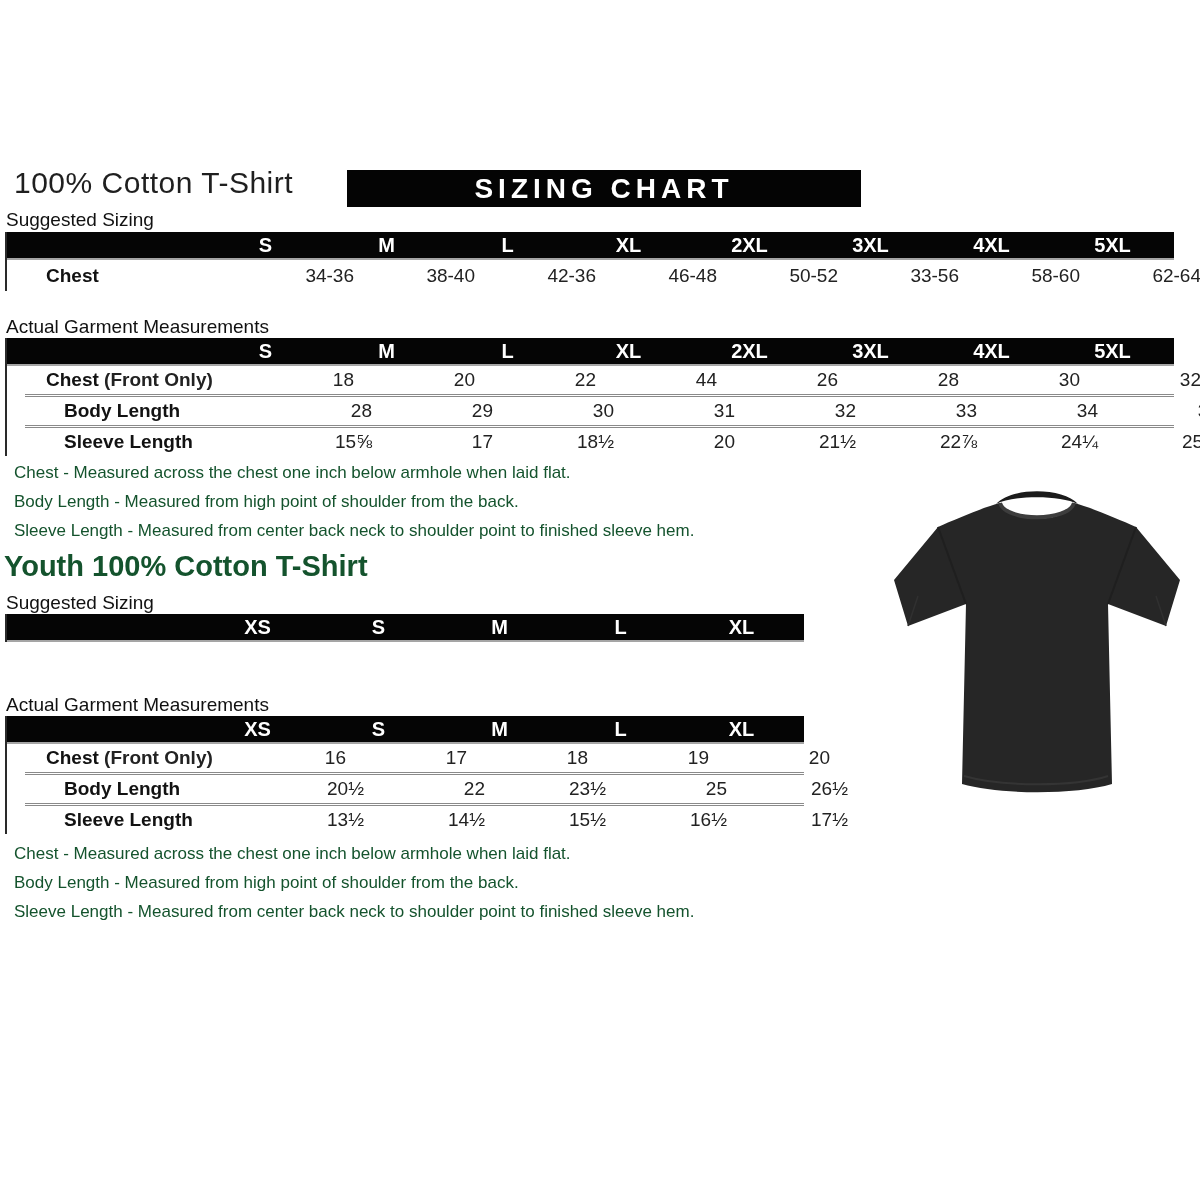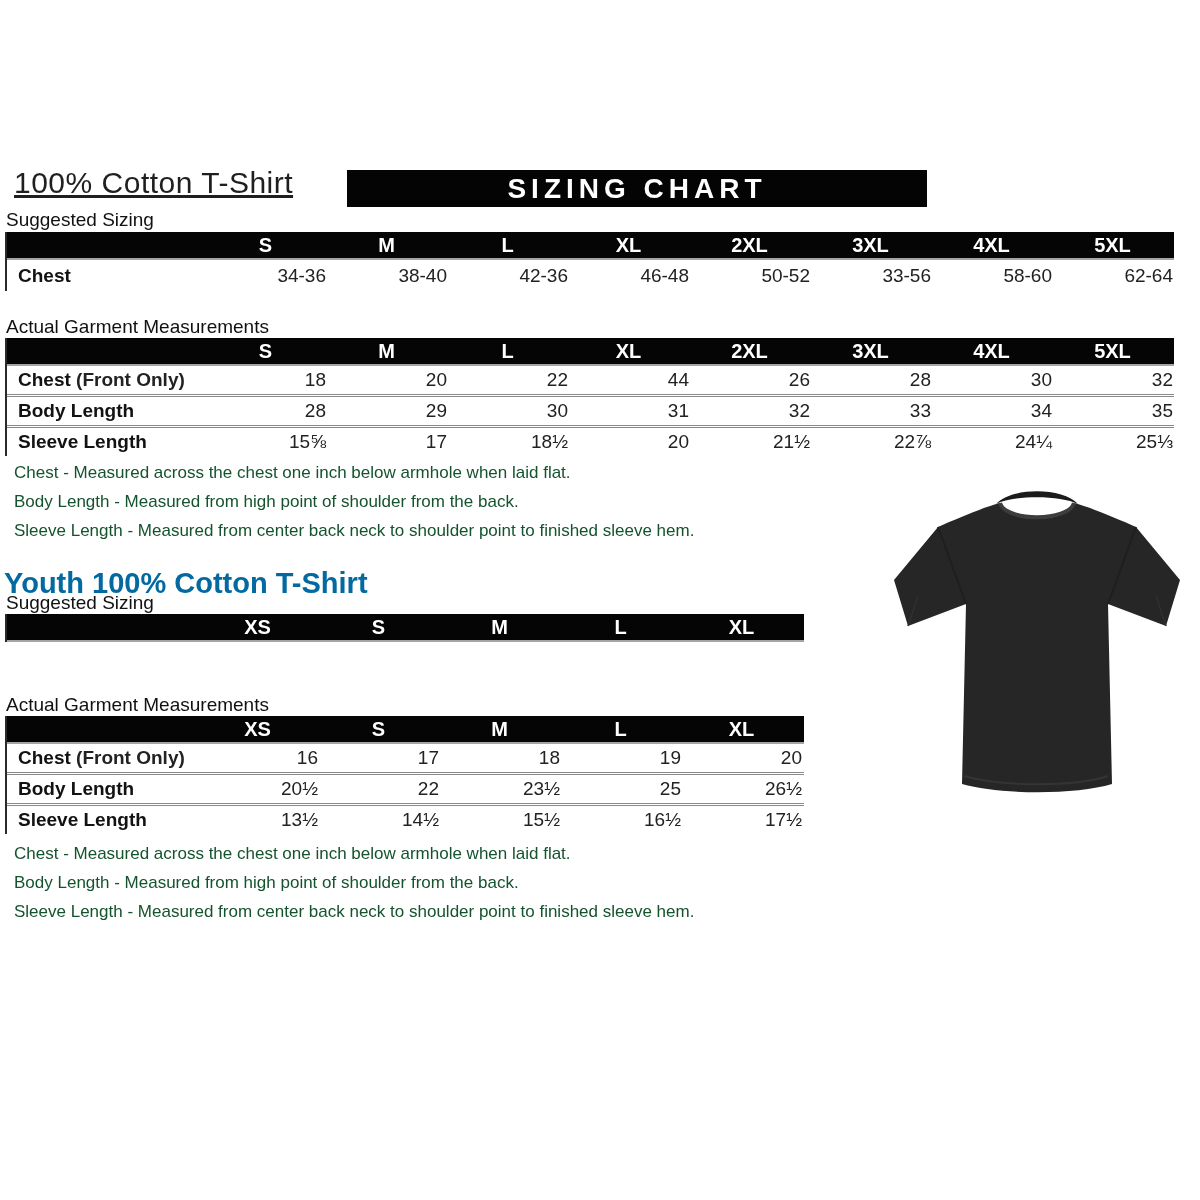--- a/index.html
+++ b/index.html
@@ -2,54 +2,54 @@
 <html><head>
 <meta charset="utf-8">
 <style>
   html,body{margin:0;padding:0;background:#ffffff;}
   #canvas{
     position:relative;width:1200px;height:1200px;background:#ffffff;
     font-family:"Liberation Sans","DejaVu Sans",sans-serif;color:#1a1a1a;overflow:hidden;
   }
   .abs{position:absolute;}
   .main-title{font-size:30px;font-weight:400;color:#1f1f1f;letter-spacing:0.5px;}
-  .youth-title{font-size:29px;font-weight:700;color:#0369a1;margin-top:17px;}
+  .youth-title{font-size:29px;font-weight:700;color:#14532d;}
   .banner{
     background:#040404;color:#ffffff;text-align:center;
     font-size:28px;font-weight:700;letter-spacing:5px;line-height:37px;height:37px;
   }
   .section-label{font-size:19px;font-weight:400;color:#111;}
   .sizetable{border-left:2px solid #2a2a2a;}
   .thead{
     display:flex;background:#050505;height:26px;align-items:center;
     border-bottom:2px solid #a5a5a5;
   }
   .thead .cell{color:#ffffff;font-weight:700;font-size:20px;text-align:center;}
-  .trow{display:flex;align-items:center;height:28px;font-size:19px;}
+  .trow{display:flex;align-items:center;height:28px;font-size:19px;padding-left:28px;}
   .trow.tall{height:31px;}
-  .trow + .trow{border-top:3px double #8a8a8a;}
+  .trow + .trow{border-top:3px double #8a8a8a;margin-left:18px;}
   .cell{flex:0 0 auto;text-align:center;}
   .cell.label{text-align:left;padding-left:11px;box-sizing:border-box;}
   .adult .cell.label{width:198px;}
   .adult .cell.col{width:121px;}
   .youthT .cell.label{width:190px;}
   .youthT .cell.col{width:121px;}
   .rowlabel{font-weight:700;color:#121212;}
   .rowsuffix{font-weight:700;color:#222;}
   .val{color:#222;text-align:right;}
   .notes{font-size:17px;line-height:29px;color:#14532d;}
   .note-line{white-space:nowrap;}
 </style>
 </head>
 <body>
 
 <div id="canvas">
 
-  <div class="abs main-title" style="left:14px;top:166px;text-decoration:underline;">100% Cotton T-Shirt</div>
-  <div class="abs banner" style="left:347px;top:170px;width:580px;">SIZING CHART</div>
+  <div class="abs main-title" style="left:14px;top:166px;">100% Cotton T-Shirt</div>
+  <div class="abs banner" style="left:347px;top:170px;width:514px;">SIZING CHART</div>
 
   <div class="abs section-label" style="left:6px;top:209px;">Suggested Sizing</div>
 
   <div class="abs sizetable adult" style="left:5px;top:232px;width:1167px;">
     <div class="thead">
       <div class="cell label"></div>
       <div class="cell col">S</div>
       <div class="cell col">M</div>
       <div class="cell col">L</div>
       <div class="cell col">XL</div>

